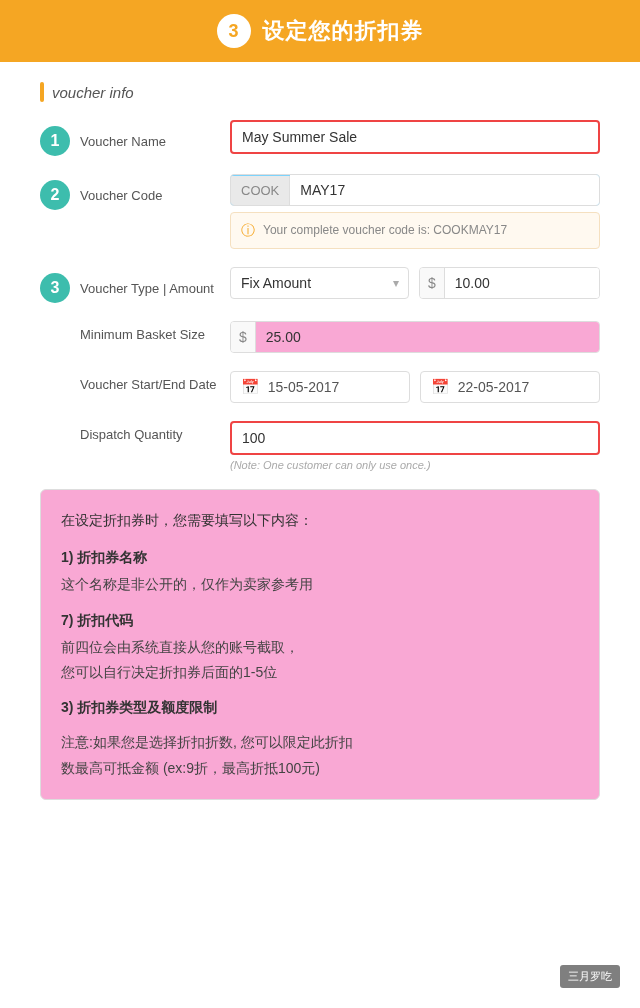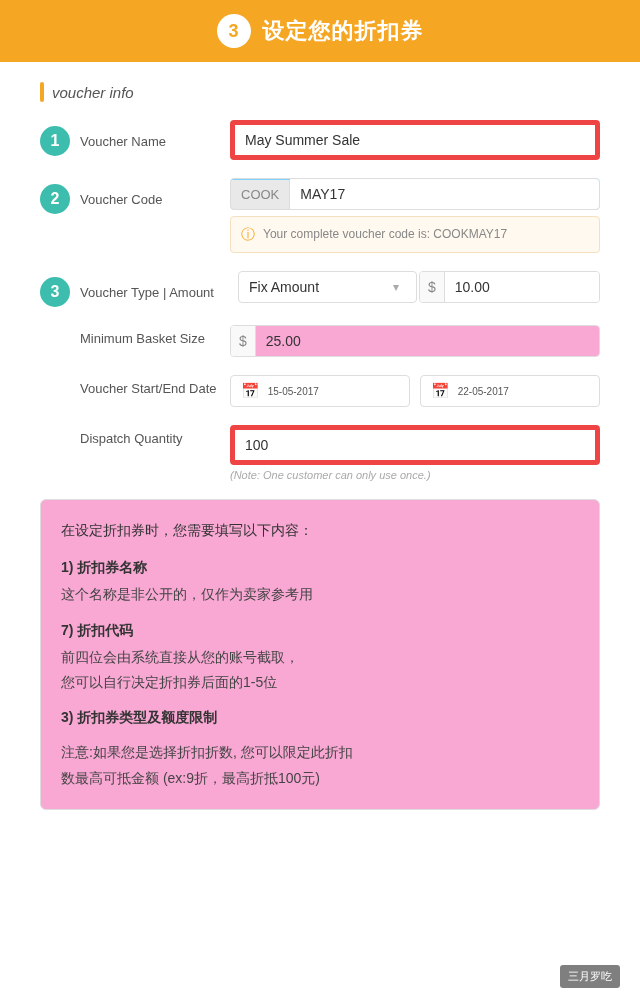--- a/index.html
+++ b/index.html
@@ -97,21 +97,21 @@
     }
     .form-label {
       font-size: 13px;
       color: #555;
     }
     .form-input-col {
       flex: 1;
     }
     .form-input {
       width: 100%;
-      border: 5px solid #ef4444;
+      border: 2px solid #ef4444;
       border-radius: 4px;
       padding: 7px 10px;
       font-size: 14px;
       color: #333;
       outline: none;
       background: #fff;
     }
 
     
     .voucher-code-wrapper {
@@ -180,21 +180,20 @@
       width: 100%;
       border: 1px solid #ddd;
       border-radius: 4px;
       padding: 7px 28px 7px 10px;
       font-size: 14px;
       color: #333;
       outline: none;
       background: #fff;
       appearance: none;
       cursor: pointer;
-      margin-left: 8px;
     }
     .select-arrow {
       position: absolute;
       right: 10px;
       top: 50%;
       transform: translateY(-50%);
       color: #aaa;
       font-size: 12px;
       pointer-events: none;
     }
@@ -266,21 +265,21 @@
       flex: 1;
       padding: 6px 10px;
       gap: 8px;
       cursor: pointer;
     }
     .date-icon {
       color: #ccc;
       font-size: 15px;
     }
     .date-value {
-      font-size: 10px;
+      font-size: 14px;
       color: #555;
     }
 
     
     .form-label-plain {
       min-width: 190px;
       padding-top: 6px;
       font-size: 13px;
       color: #555;
       padding-left: 40px;

